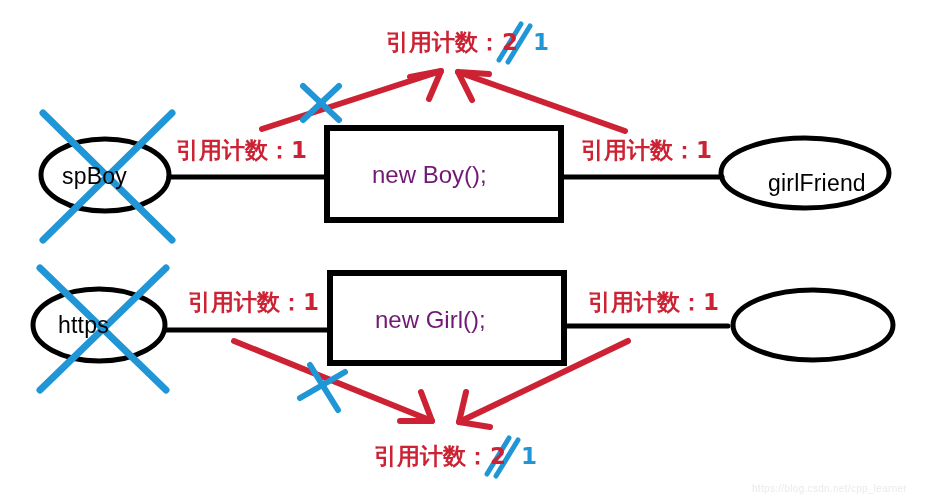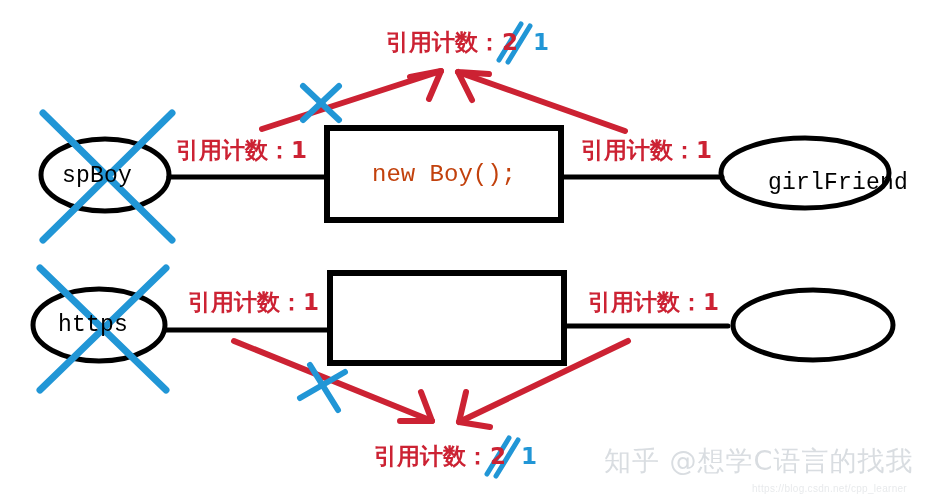--- a/index.html
+++ b/index.html
@@ -23,31 +23,30 @@
     position: absolute;
     left: 0;
     top: 0;
     width: 931px;
     height: 500px;
   }
   .txt {
     position: absolute;
     white-space: nowrap;
     line-height: 1;
-    font-family: Liberation Mono, monospace;
   }
   
   .node-label {
     color: #000000;
     font-size: 23px;
     letter-spacing: 0.2px;
   }
   
   .box-label {
-    color: #c2410c;
+    color: #701a75;
     font-size: 24px;
   }
   
   .refcount {
     color: #cc2233;
     font-size: 23px;
     font-family: "DejaVu Sans", "Liberation Sans", sans-serif;
     font-weight: bold;
   }
   .refcount .num { color: #cc2233; }
@@ -169,21 +168,21 @@
 
   <div class="txt refcount" style="left:188px; top:291px;">
     <span>引用计数：</span><span class="num">1</span>
   </div>
 
   <div class="txt refcount" style="left:588px; top:291px;">
     <span>引用计数：</span><span class="num">1</span>
   </div>
 
   <div class="txt node-label" style="left:58px; top:314px;">https</div>
+  <div class="txt box-label" style="left:375px; top:308px;">new Girl();</div>
 
   <div class="txt refcount" style="left:374px; top:445px;">
     <span>引用计数：</span><span class="old">2</span><span style="display:inline-block;width:14px"></span><span class="new">1</span>
   </div>
 
-  <div class="txt wm-main" style="left:604px; top:447px;">知乎 @想学C语言的找我</div>
   <div class="txt wm-url" style="left:752px; top:484px;">https://blog.csdn.net/cpp_learner</div>
 
 </div>
 
 </body></html>

